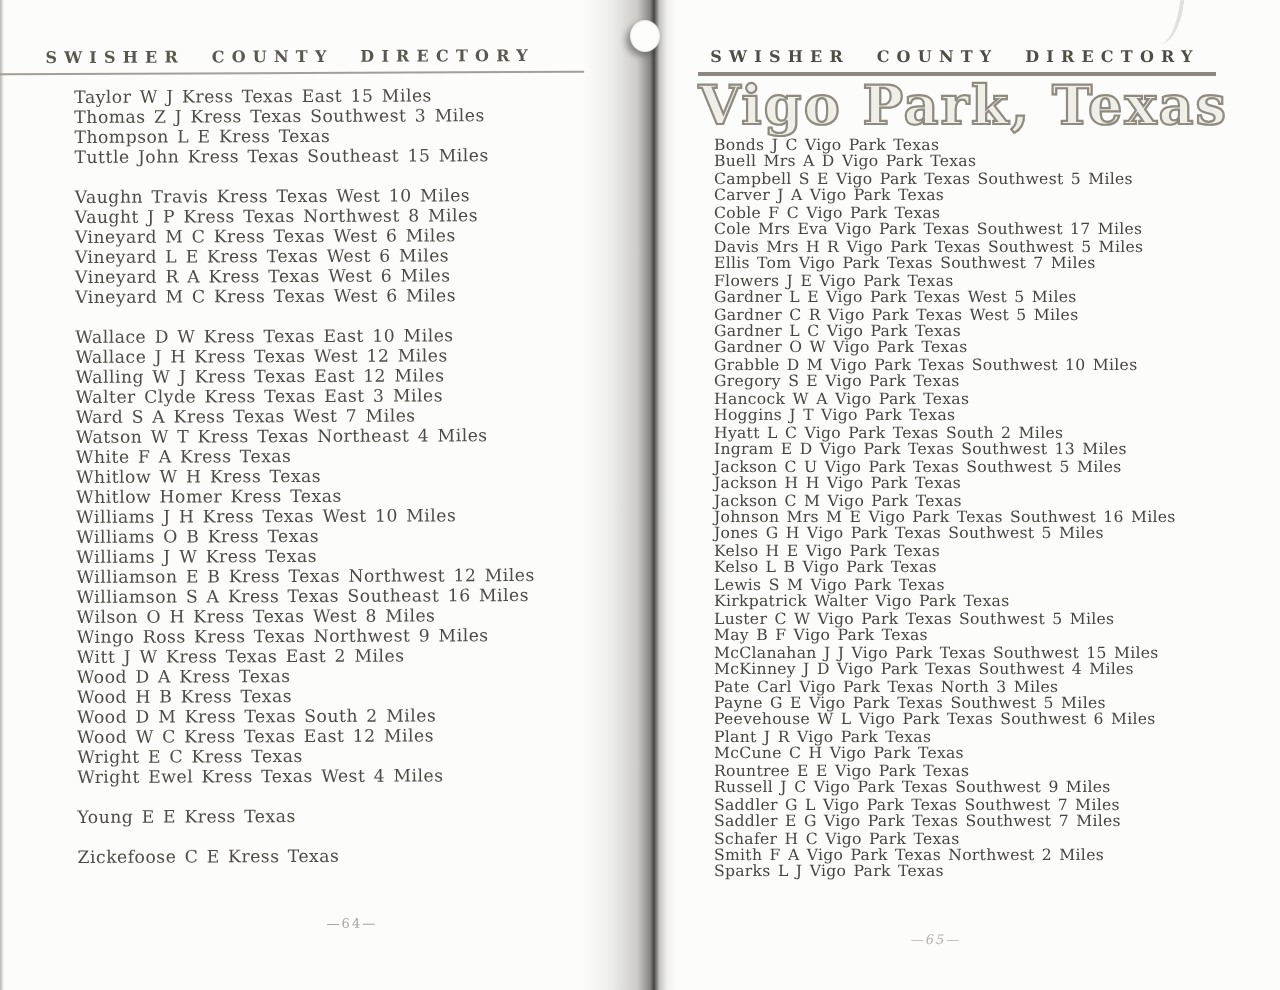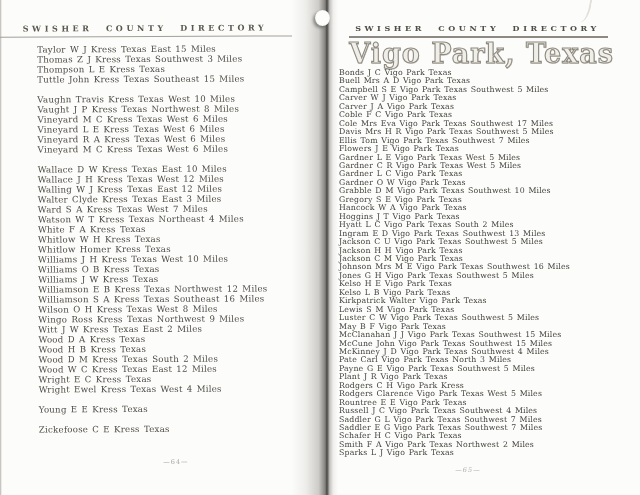--- a/index.html
+++ b/index.html
@@ -35,21 +35,21 @@
   .header-rule{position:absolute;height:1px;background:#a39f98;}
   .page-left .header-rule{top:36px;left:0;width:293px;}
   .page-right .header-rule{top:36px;left:14px;width:259px;height:2px;background:#8d8982;}
   .vigo-title{position:absolute;top:38px;left:0;right:6px;text-align:right;
     font-size:27px;font-weight:bold;letter-spacing:1px;
     color:#a39f96;-webkit-text-fill-color:#f0eee8;-webkit-text-stroke:1.1px #8f8b81;
     text-shadow:0.5px 0.5px 0 rgba(140,136,128,0.35);}
   .entries{position:absolute;color:#4e4b45;}
   .page-left .entries{left:38px;top:44px;font-size:8.6px;line-height:10px;
     letter-spacing:0.25px;word-spacing:1.2px;}
-  .page-right .entries{left:4px;top:69px;font-size:7.8px;line-height:8.45px;
+  .page-right .entries{left:22px;top:69px;font-size:7.8px;line-height:8.45px;
     letter-spacing:0.15px;word-spacing:1px;color:#46443e;}
   .entry-group{margin-bottom:10px;}
   .entry-line{white-space:nowrap;}
   .page-num{position:absolute;font-size:6.5px;letter-spacing:1px;color:#a9a6a0;text-align:center;}
   .page-left .page-num{top:458px;left:60px;width:230px;}
   .page-right .page-num{top:466px;left:0;width:266px;color:#b4b1ab;font-style:italic;}
 </style>
 </head>
 <body>
 
@@ -111,21 +111,20 @@
   </div>
 
   <div class="page page-right">
     <div class="dir-header">SWISHER COUNTY DIRECTORY</div>
     <div class="header-rule"></div>
     <div class="vigo-title">Vigo Park, Texas</div>
     <div class="entries">
         <div class="entry-line">Bonds J C Vigo Park Texas</div>
         <div class="entry-line">Buell Mrs A D Vigo Park Texas</div>
         <div class="entry-line">Campbell S E Vigo Park Texas Southwest 5 Miles</div>
-        <div class="entry-line">Carver W J Vigo Park Texas</div>
         <div class="entry-line">Carver J A Vigo Park Texas</div>
         <div class="entry-line">Coble F C Vigo Park Texas</div>
         <div class="entry-line">Cole Mrs Eva Vigo Park Texas Southwest 17 Miles</div>
         <div class="entry-line">Davis Mrs H R Vigo Park Texas Southwest 5 Miles</div>
         <div class="entry-line">Ellis Tom Vigo Park Texas Southwest 7 Miles</div>
         <div class="entry-line">Flowers J E Vigo Park Texas</div>
         <div class="entry-line">Gardner L E Vigo Park Texas West 5 Miles</div>
         <div class="entry-line">Gardner C R Vigo Park Texas West 5 Miles</div>
         <div class="entry-line">Gardner L C Vigo Park Texas</div>
         <div class="entry-line">Gardner O W Vigo Park Texas</div>
@@ -135,34 +134,33 @@
         <div class="entry-line">Hoggins J T Vigo Park Texas</div>
         <div class="entry-line">Hyatt L C Vigo Park Texas South 2 Miles</div>
         <div class="entry-line">Ingram E D Vigo Park Texas Southwest 13 Miles</div>
         <div class="entry-line">Jackson C U Vigo Park Texas Southwest 5 Miles</div>
         <div class="entry-line">Jackson H H Vigo Park Texas</div>
         <div class="entry-line">Jackson C M Vigo Park Texas</div>
         <div class="entry-line">Johnson Mrs M E Vigo Park Texas Southwest 16 Miles</div>
         <div class="entry-line">Jones G H Vigo Park Texas Southwest 5 Miles</div>
         <div class="entry-line">Kelso H E Vigo Park Texas</div>
         <div class="entry-line">Kelso L B Vigo Park Texas</div>
+        <div class="entry-line">Lewis S M Vigo Park Texas</div>
         <div class="entry-line">Kirkpatrick Walter Vigo Park Texas</div>
-        <div class="entry-line">Lewis S M Vigo Park Texas</div>
         <div class="entry-line">Luster C W Vigo Park Texas Southwest 5 Miles</div>
         <div class="entry-line">May B F Vigo Park Texas</div>
         <div class="entry-line">McClanahan J J Vigo Park Texas Southwest 15 Miles</div>
-        <div class="entry-line">McCune John Vigo Park Texas Southwest 15 Miles</div>
         <div class="entry-line">McKinney J D Vigo Park Texas Southwest 4 Miles</div>
         <div class="entry-line">Pate Carl Vigo Park Texas North 3 Miles</div>
         <div class="entry-line">Payne G E Vigo Park Texas Southwest 5 Miles</div>
+        <div class="entry-line">Peevehouse W L Vigo Park Texas Southwest 6 Miles</div>
         <div class="entry-line">Plant J R Vigo Park Texas</div>
-        <div class="entry-line">Rodgers C H Vigo Park Kress</div>
-        <div class="entry-line">Rodgers Clarence Vigo Park Texas West 5 Miles</div>
+        <div class="entry-line">McCune C H Vigo Park Texas</div>
         <div class="entry-line">Rountree E E Vigo Park Texas</div>
-        <div class="entry-line">Russell J C Vigo Park Texas Southwest 4 Miles</div>
+        <div class="entry-line">Russell J C Vigo Park Texas Southwest 9 Miles</div>
         <div class="entry-line">Saddler G L Vigo Park Texas Southwest 7 Miles</div>
         <div class="entry-line">Saddler E G Vigo Park Texas Southwest 7 Miles</div>
         <div class="entry-line">Schafer H C Vigo Park Texas</div>
         <div class="entry-line">Smith F A Vigo Park Texas Northwest 2 Miles</div>
         <div class="entry-line">Sparks L J Vigo Park Texas</div>
       </div>
     <div class="page-num">—65—</div>
   </div>
 
   <div class="gutter"></div>

